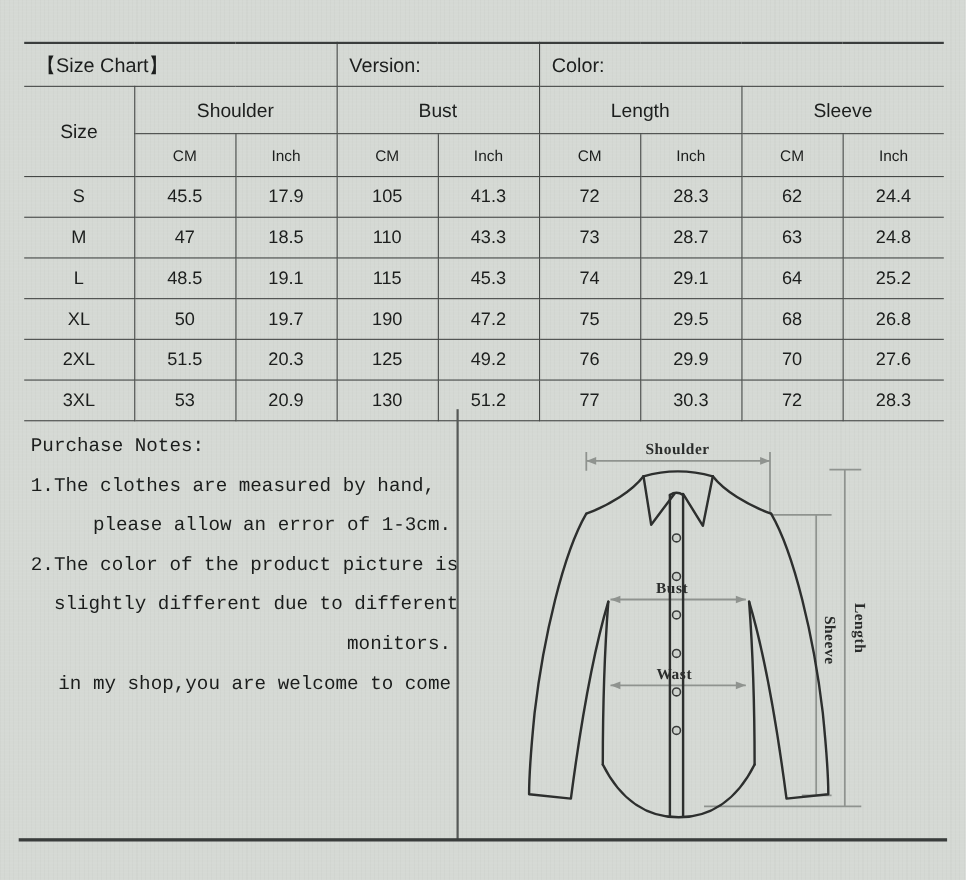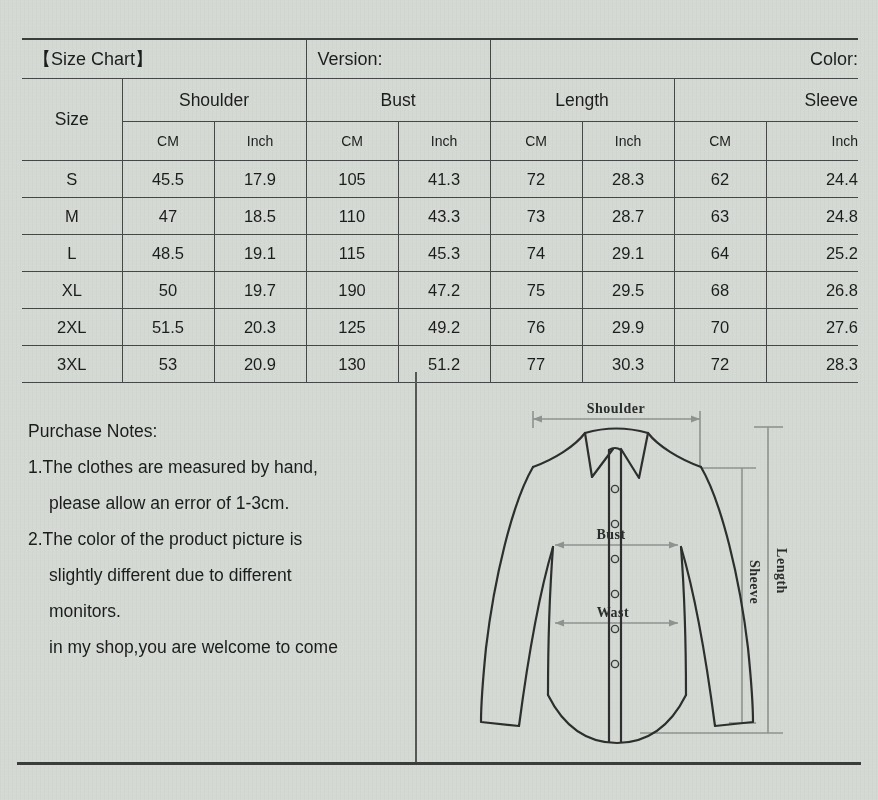--- a/index.html
+++ b/index.html
@@ -18,31 +18,31 @@
     position:absolute; left:22px; top:38px; width:836px;
     border-collapse:collapse; table-layout:fixed;
     border-top:2px solid #3a3d3c;
   }
   table.size-table td {
     border:1.5px solid #454846;
     border-left-width:1px; border-right-width:1px;
     text-align:center; padding:0; font-size:17px; color:#1c1e1d;
   }
   table.size-table tr td:first-child { border-left:none; }
-  table.size-table tr td:last-child  { border-right:none;text-align:right; }
+  table.size-table tr td:last-child  { border-right:none; }
   tr.row-top td { height:38px; font-size:18px; text-align:left; padding-left:11px; }
   tr.row-group td { height:42px; font-size:17.5px; }
   tr.row-units td { height:38px; font-size:14px; }
   tr.row-data td { height:36px; font-size:16.5px; }
   td.size-head { font-size:17.5px; }
 
   
-  .notes { position:absolute; left:28px; top:413px; width:382px; }
+  .notes { position:absolute; left:28px; top:388px; width:382px;font-family:Liberation Mono, monospace; }
   .notes .line { height:36px; line-height:36px; font-size:17.5px; white-space:nowrap; color:#1b1d1c; }
-  .notes .indent { padding-left:21px; }
+  .notes .indent { padding-left:21px;text-align:right; }
 
   
   .v-divider { position:absolute; left:415px; top:372px; width:2px; height:391px; background:#565957; }
   .bottom-rule { position:absolute; left:17px; top:762px; width:844px; height:3px; background:#3a3d3c; }
 
   
   .diagram { position:absolute; left:420px; top:382px; }
   .shirt-line { stroke:#2d2f2e; stroke-width:2.2; fill:none; stroke-linejoin:round; stroke-linecap:round; }
   .measure { stroke:#8f938f; stroke-width:1.6; fill:none; }
   .measure-arrow { fill:#8f938f; stroke:none; }

